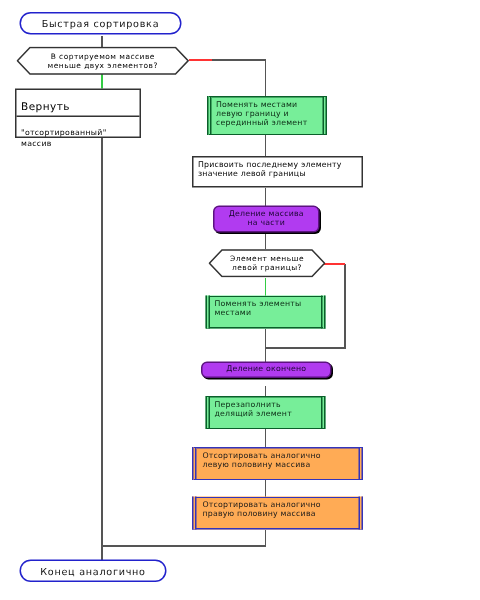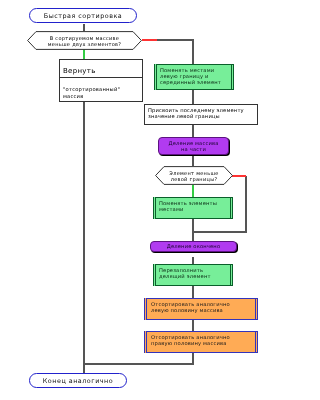--- a/index.html
+++ b/index.html
@@ -9,21 +9,20 @@
   }
   body {
     font-family: "DejaVu Sans", sans-serif;
   }
   #canvas {
     position: relative;
     width: 263px;
     height: 400px;
     background: #ffffff;
     overflow: hidden;
-    margin-left: 16px;
   }
   .wires {
     position: absolute;
     left: 0; top: 0;
     width: 263px;
     height: 400px;
   }
   .node {
     position: absolute;
     box-sizing: border-box;
@@ -187,21 +186,21 @@
   <div class="node terminator" style="left:13px; top:8px; width:108px; height:15px;">Быстрая  сортировка</div>
 
   <div class="hexwrap" style="left:11px; top:31px; width:115px; height:19px;">
     <svg width="115" height="19" viewBox="0 0 115 19">
       <polygon points="9,0.6 106,0.6 114.4,9.5 106,18.4 9,18.4 0.6,9.5" fill="#ffffff" stroke="#333333" stroke-width="1"></polygon>
     </svg>
     <div class="hexlabel">В  сортируемом  массиве
 меньше  двух  элементов?</div>
   </div>
 
-  <div class="node box-return" style="left:43px; top:59px; width:84px; height:43px;">
+  <div class="node box-return" style="left:10px; top:59px; width:84px; height:33px;">
     <div class="hdr">Вернуть</div>
     <div class="bdy">"отсортированный"
 массив</div>
   </div>
 
   <div class="node box-green" style="left:138px; top:64px; width:80px; height:26px;">Поменять  местами
 левую  границу  и
 серединный  элемент</div>
 
   <div class="node box-plain" style="left:128px; top:104px; width:114px; height:21px;">Присвоить  последнему  элементу

